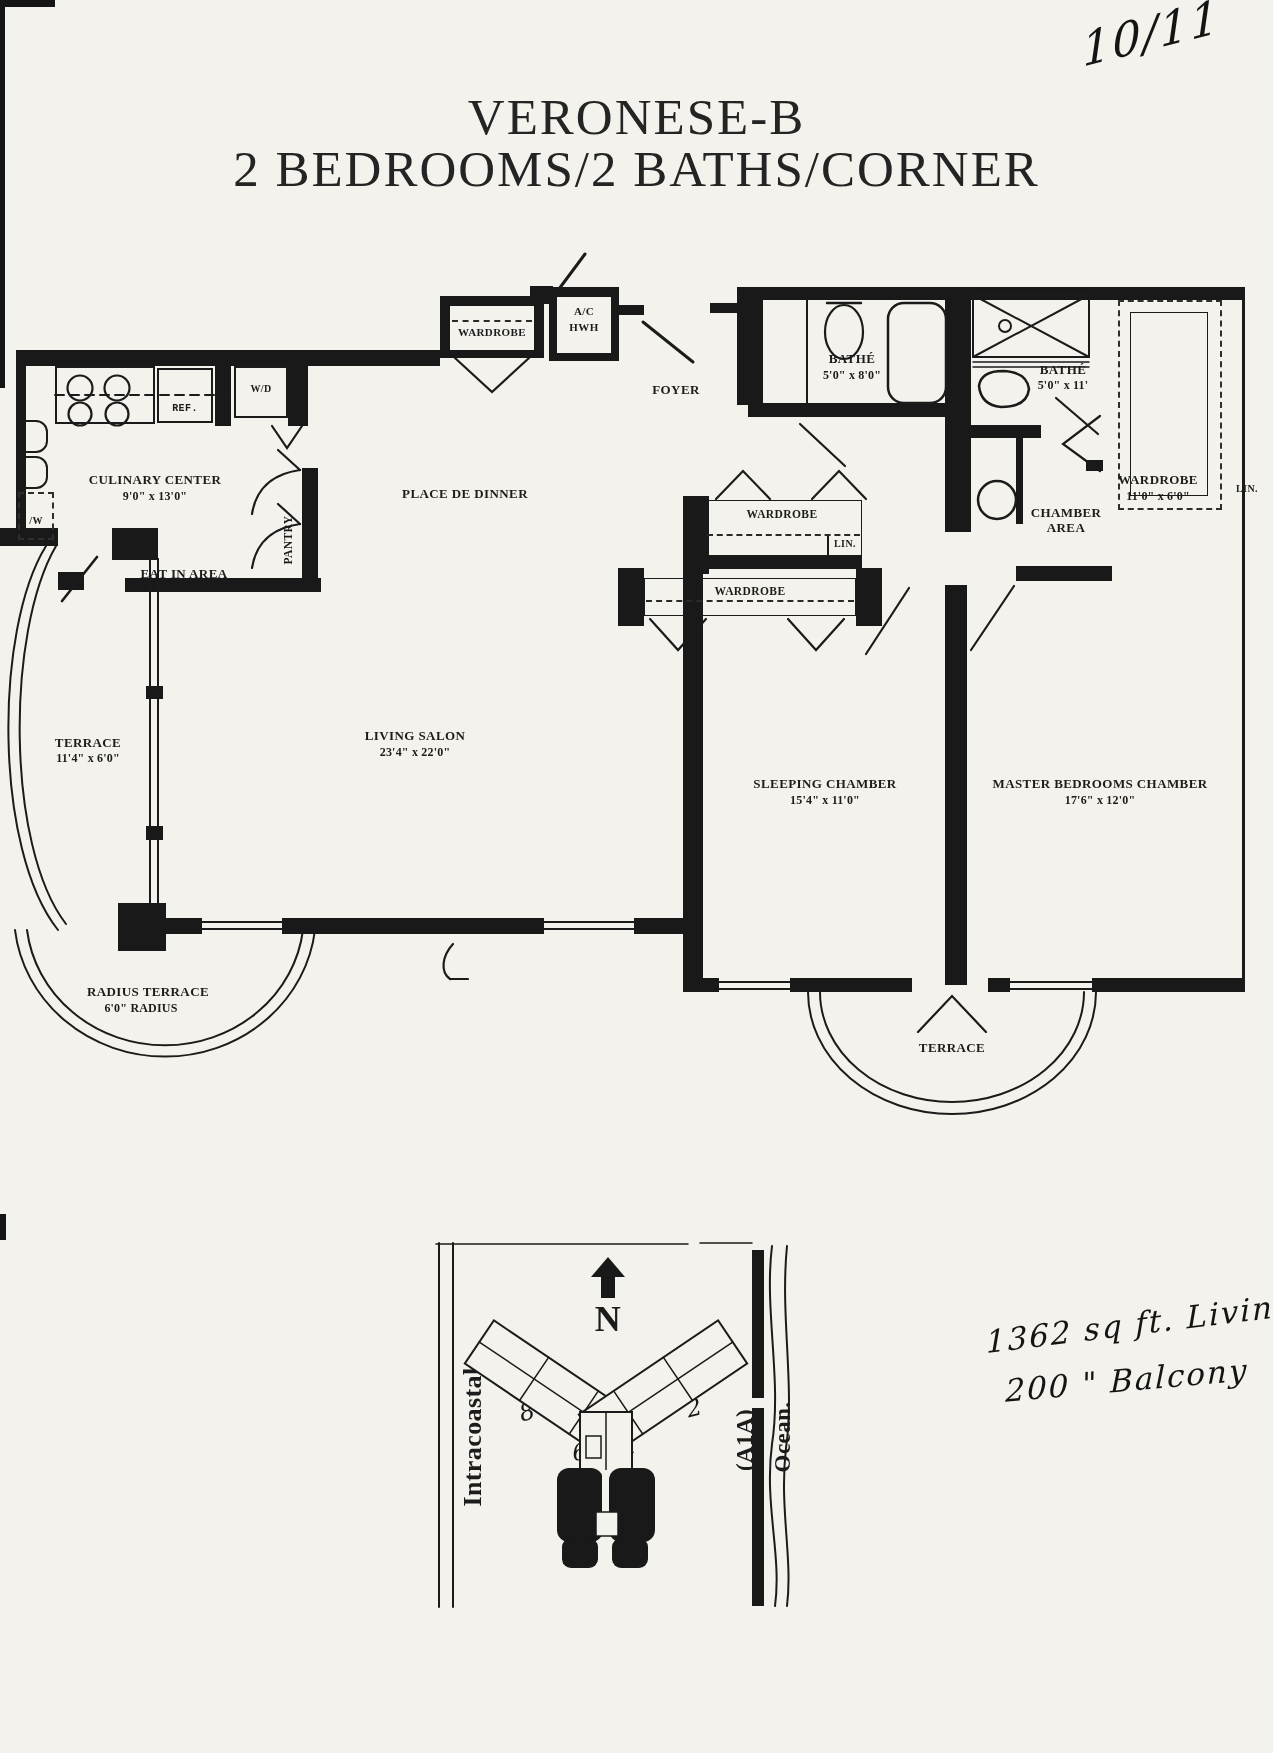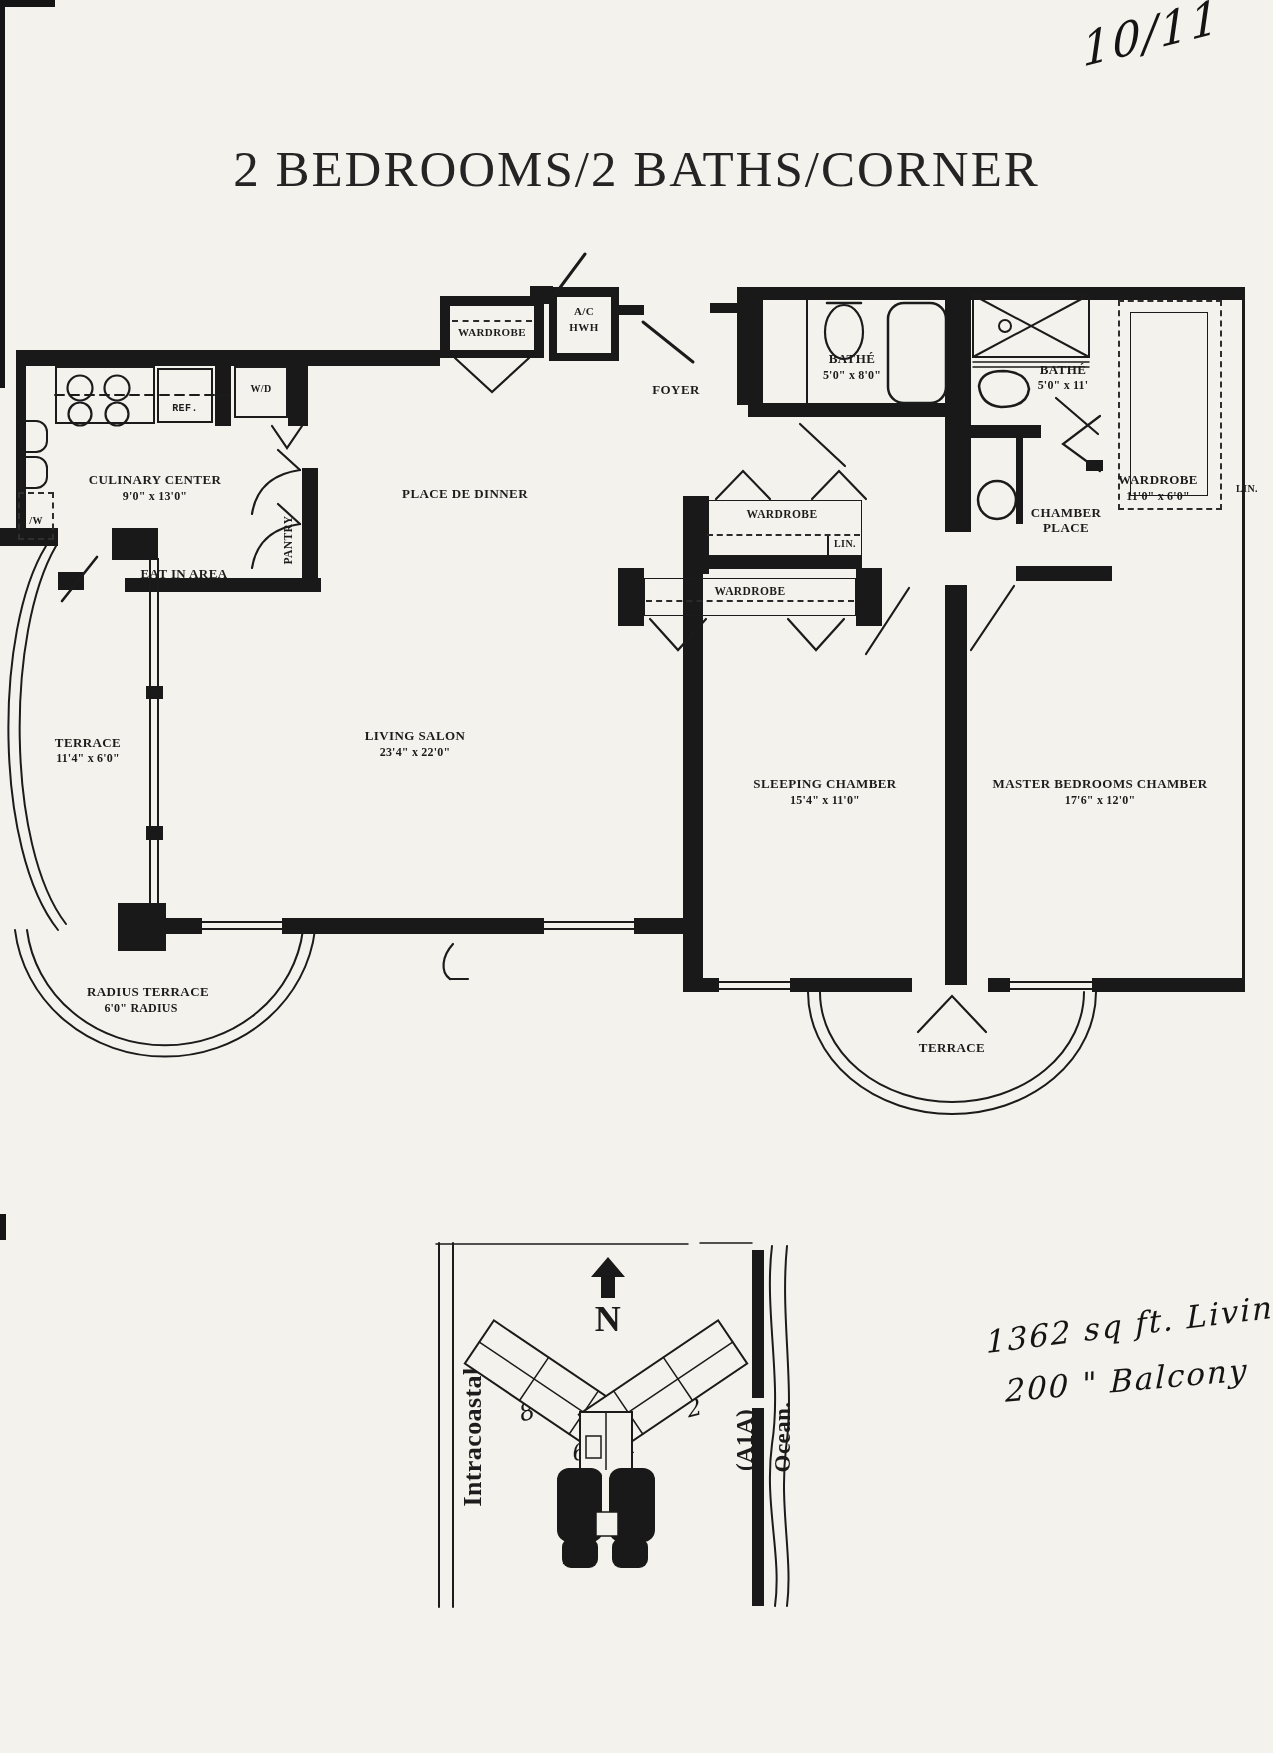--- a/index.html
+++ b/index.html
@@ -35,20 +35,21 @@
 </style>
 </head>
 <body>
 
 <div class="page">
 
   <div class="artifact" style="left:0;top:0;width:5px;height:388px;"></div>
   <div class="artifact" style="left:0;top:0;width:55px;height:7px;"></div>
   <div class="artifact" style="left:0;top:1214px;width:6px;height:26px;"></div>
 
+  <div class="title" style="top:88px;">VERONESE-B</div>
   <div class="title" style="top:140px;">2 BEDROOMS/2 BATHS/CORNER</div>
 
   <div class="hand" style="left:1080px;top:6px;font-size:46px;transform:rotate(-14deg) skewX(-12deg);">10/11</div>
   <div class="hand" style="left:985px;top:1305px;font-size:31px;transform:rotate(-7deg) skewX(-6deg);">1362 sq ft. Living</div>
   <div class="hand" style="left:1005px;top:1362px;font-size:31px;transform:rotate(-5deg) skewX(-6deg);">200 " Balcony</div>
 
   <div class="w" style="left:20px;top:350px;width:420px;height:16px;"></div>
   <div class="w" style="left:16px;top:350px;width:10px;height:196px;"></div>
   <div class="w" style="left:215px;top:350px;width:16px;height:76px;"></div>
   <div class="w" style="left:288px;top:350px;width:20px;height:76px;"></div>
@@ -130,21 +131,21 @@
   <div class="lab md vert" style="left:288px;top:540px;">PANTRY</div>
   <div class="lab" style="left:676px;top:382px;">FOYER</div>
   <div class="lab" style="left:465px;top:486px;">PLACE DE DINNER</div>
   <div class="lab" style="left:852px;top:351px;">BATHÉ</div>
   <div class="lab dim" style="left:852px;top:368px;">5'0" x 8'0"</div>
   <div class="lab" style="left:1063px;top:362px;">BATHÉ</div>
   <div class="lab dim" style="left:1063px;top:378px;">5'0" x 11'</div>
   <div class="lab" style="left:1158px;top:472px;">WARDROBE</div>
   <div class="lab dim" style="left:1158px;top:489px;">11'0" x 6'0"</div>
   <div class="lab" style="left:1066px;top:505px;">CHAMBER</div>
-  <div class="lab" style="left:1066px;top:520px;">PLACE</div>
+  <div class="lab" style="left:1066px;top:520px;">AREA</div>
   <div class="lab tiny" style="left:1247px;top:483px;">LIN.</div>
   <div class="lab" style="left:88px;top:735px;">TERRACE</div>
   <div class="lab dim" style="left:88px;top:751px;">11'4" x 6'0"</div>
   <div class="lab" style="left:415px;top:728px;">LIVING SALON</div>
   <div class="lab dim" style="left:415px;top:745px;">23'4" x 22'0"</div>
   <div class="lab" style="left:148px;top:984px;">RADIUS TERRACE</div>
   <div class="lab dim" style="left:141px;top:1001px;">6'0" RADIUS</div>
   <div class="lab" style="left:825px;top:776px;">SLEEPING CHAMBER</div>
   <div class="lab dim" style="left:825px;top:793px;">15'4" x 11'0"</div>
   <div class="lab" style="left:1100px;top:776px;">MASTER BEDROOMS CHAMBER</div>

